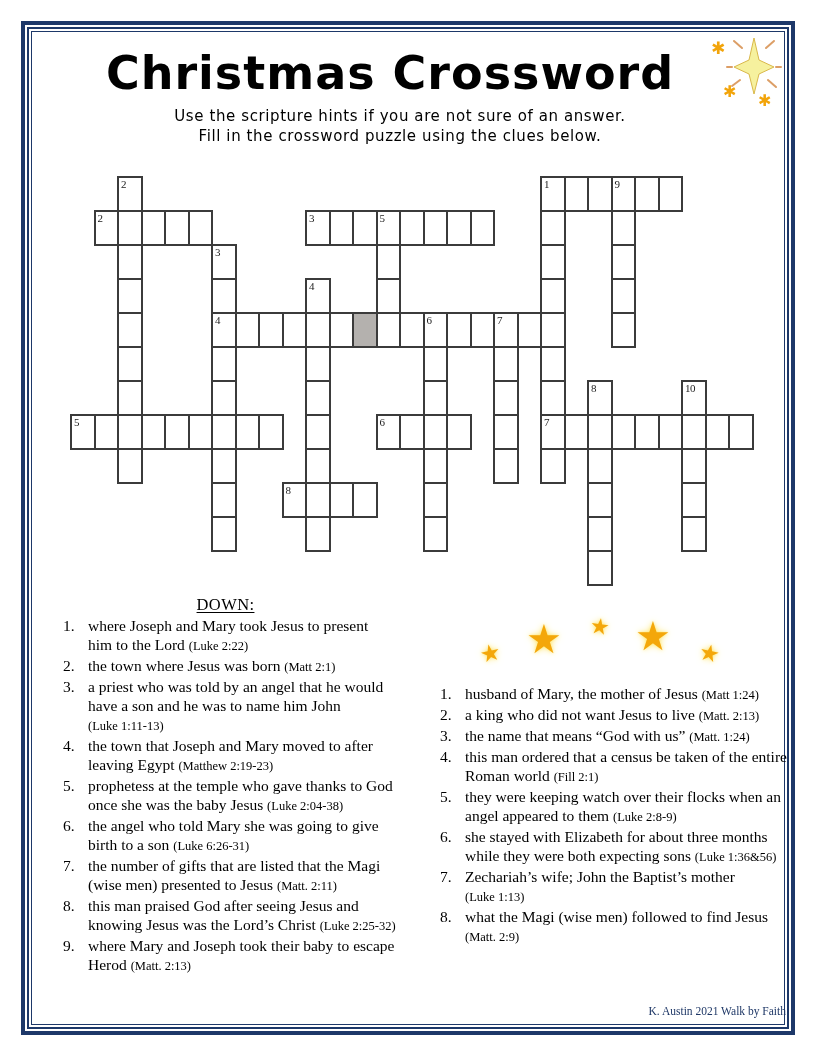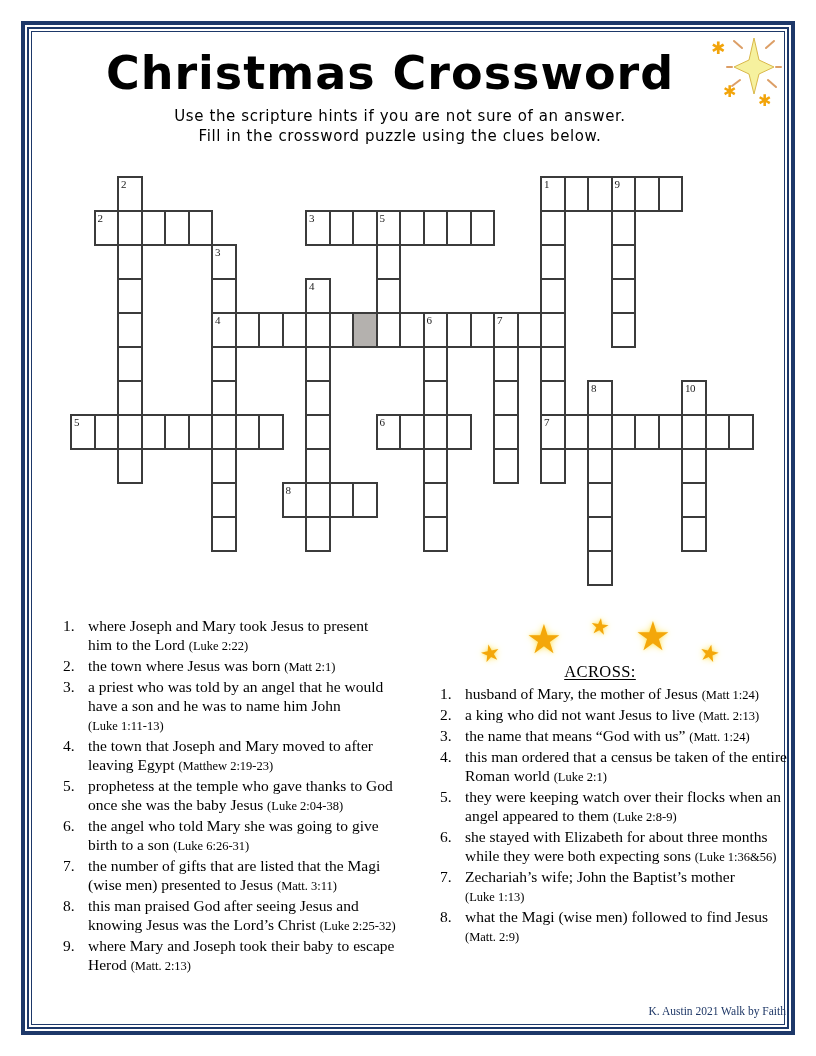--- a/index.html
+++ b/index.html
@@ -220,20 +220,21 @@
     </div>
 
   <div id="across-stars">
       <span class="star5" style="left: 480px; top: 642px; font-size: 23px; transform: rotate(-12deg);">★</span>
       <span class="star5" style="left: 526px; top: 619px; font-size: 40px; transform: rotate(0deg);">★</span>
       <span class="star5" style="left: 590px; top: 616px; font-size: 22px; transform: rotate(8deg);">★</span>
       <span class="star5" style="left: 635px; top: 616px; font-size: 40px; transform: rotate(0deg);">★</span>
       <span class="star5" style="left: 699px; top: 642px; font-size: 23px; transform: rotate(12deg);">★</span>
     </div>
 
+  <div class="sec-head" style="left:63px;top:595px;width:325px;">DOWN:</div>
   <div id="down-clues" class="clues" style="left:63px;top:616px;width:333px;">
       <div class="clue">
         <span class="clue-num">1.</span>
         <span class="clue-body">where Joseph and Mary took Jesus to present him to the Lord <span class="clue-ref">(Luke 2:22)</span></span>
       </div>
       <div class="clue">
         <span class="clue-num">2.</span>
         <span class="clue-body">the town where Jesus was born <span class="clue-ref">(Matt 2:1)</span></span>
       </div>
       <div class="clue">
@@ -247,49 +248,48 @@
       <div class="clue">
         <span class="clue-num">5.</span>
         <span class="clue-body">prophetess at the temple who gave thanks to God once she was the baby Jesus <span class="clue-ref">(Luke 2:04-38)</span></span>
       </div>
       <div class="clue">
         <span class="clue-num">6.</span>
         <span class="clue-body">the angel who told Mary she was going to give birth to a son <span class="clue-ref">(Luke 6:26-31)</span></span>
       </div>
       <div class="clue">
         <span class="clue-num">7.</span>
-        <span class="clue-body">the number of gifts that are listed that the Magi (wise men) presented to Jesus <span class="clue-ref">(Matt. 3:11)</span></span>
+        <span class="clue-body">the number of gifts that are listed that the Magi (wise men) presented to Jesus <span class="clue-ref">(Matt. 2:11)</span></span>
       </div>
       <div class="clue">
         <span class="clue-num">8.</span>
         <span class="clue-body">this man praised God after seeing Jesus and knowing Jesus was the Lord’s Christ <span class="clue-ref">(Luke 2:25-32)</span></span>
       </div>
       <div class="clue">
         <span class="clue-num">9.</span>
         <span class="clue-body">where Mary and Joseph took their baby to escape Herod <span class="clue-ref">(Matt. 2:13)</span></span>
       </div>
     </div>
 
-  <div class="sec-head" style="left:440px;top:662px;width:320px;">ACROSS:</div>
   <div id="across-clues" class="clues" style="left:440px;top:684px;width:350px;">
       <div class="clue">
         <span class="clue-num">1.</span>
         <span class="clue-body">husband of Mary, the mother of Jesus <span class="clue-ref">(Matt 1:24)</span></span>
       </div>
       <div class="clue">
         <span class="clue-num">2.</span>
         <span class="clue-body">a king who did not want Jesus to live <span class="clue-ref">(Matt. 2:13)</span></span>
       </div>
       <div class="clue">
         <span class="clue-num">3.</span>
         <span class="clue-body">the name that means “God with us” <span class="clue-ref">(Matt. 1:24)</span></span>
       </div>
       <div class="clue">
         <span class="clue-num">4.</span>
-        <span class="clue-body">this man ordered that a census be taken of the entire Roman world <span class="clue-ref">(Luke 2:1)</span></span>
+        <span class="clue-body">this man ordered that a census be taken of the entire Roman world <span class="clue-ref">(Fill 2:1)</span></span>
       </div>
       <div class="clue">
         <span class="clue-num">5.</span>
         <span class="clue-body">they were keeping watch over their flocks when an angel appeared to them <span class="clue-ref">(Luke 2:8-9)</span></span>
       </div>
       <div class="clue">
         <span class="clue-num">6.</span>
         <span class="clue-body">she stayed with Elizabeth for about three months while they were both expecting sons <span class="clue-ref">(Luke 1:36&amp;56)</span></span>
       </div>
       <div class="clue">

